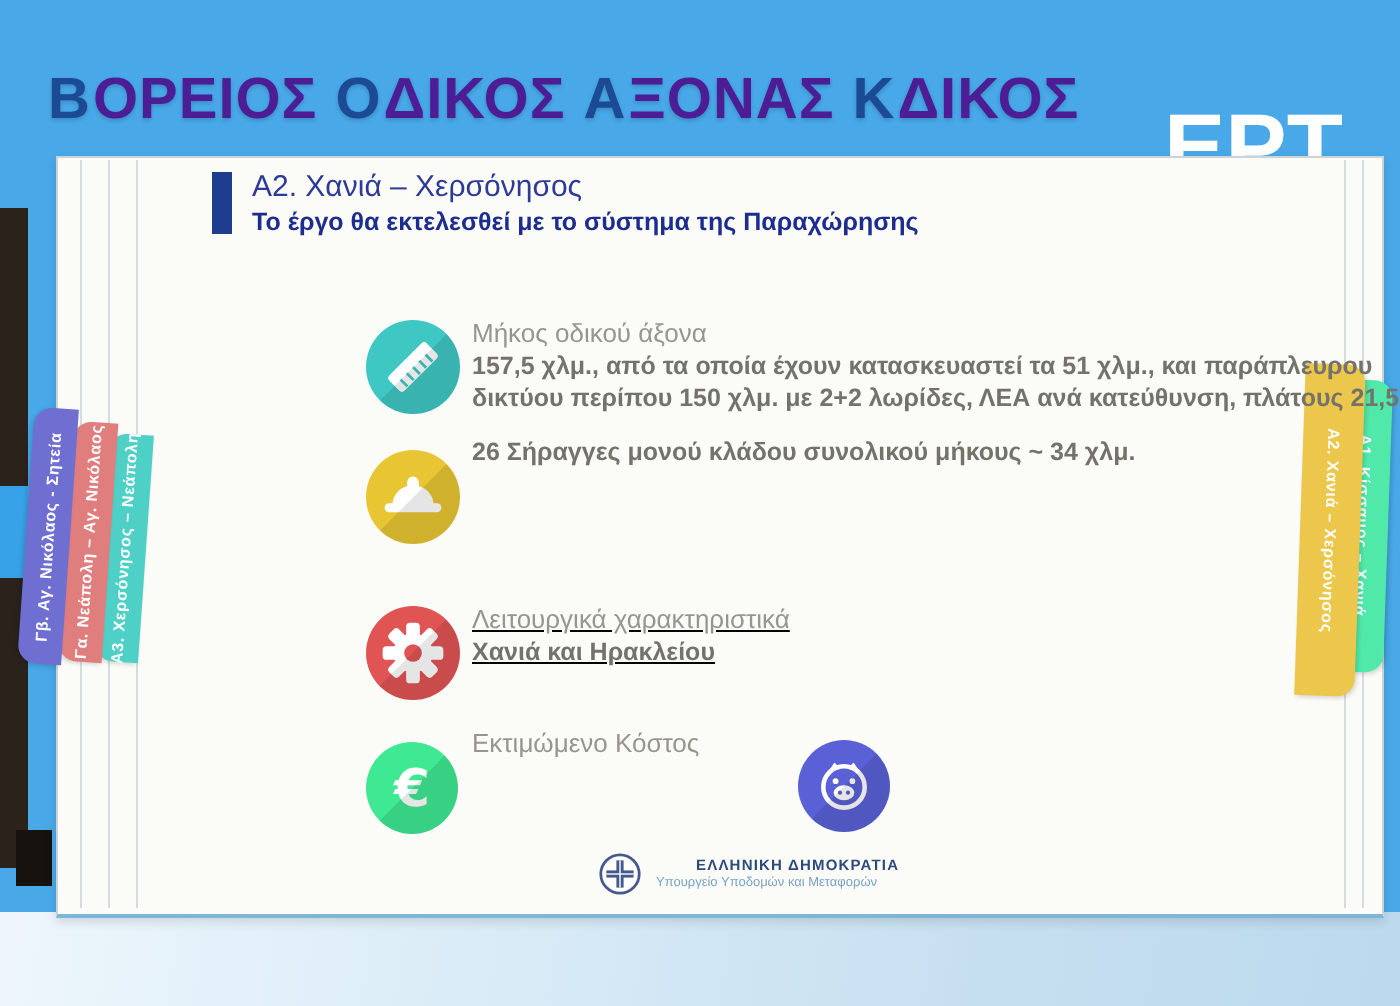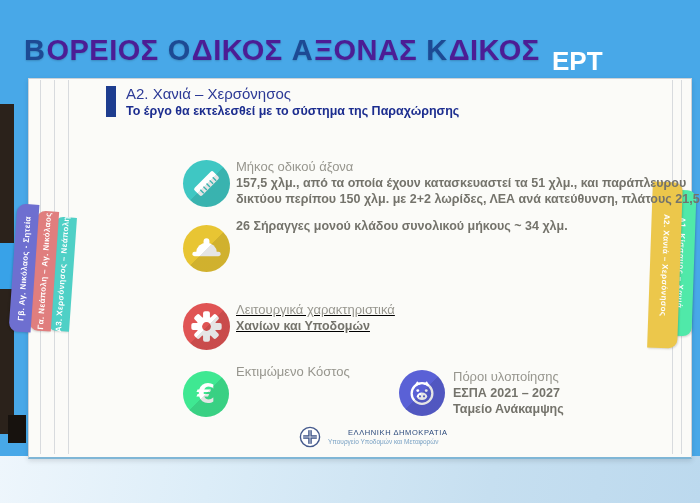--- a/index.html
+++ b/index.html
@@ -17,22 +17,22 @@
   .dark-block{position:absolute;left:8px;top:415px;width:18px;height:28px;background:#17120e;}
 
   
   .headline{position:absolute;left:24px;top:34px;font-size:29px;font-weight:bold;
     letter-spacing:.5px;white-space:nowrap;text-shadow:0 1px 2px rgba(0,0,0,.18);z-index:1;}
   .headline .w{color:#4c1d95;}
   .headline .n{color:#1d4a94;}
   .headline span{margin-right:1px;}
   .headline .gap{margin-right:9px;}
 
-  .ert{position:absolute;left:552px;top:46px;z-index:1;color:#fff;
-    font-size:26px;font-weight:800;letter-spacing:0;}
+  .ert{position:absolute;left:582px;top:46px;z-index:1;color:#fff;
+    font-size:46px;font-weight:800;letter-spacing:0;}
 
   
   .card-base{position:absolute;left:28px;top:78px;width:662px;height:378px;
     background:#fbfbf8;border:1px solid #cdd2d6;border-bottom:2px solid #7fb6d6;
     box-shadow:0 2px 5px rgba(0,0,0,.12);z-index:2;}
   .page-line{position:absolute;top:80px;height:374px;width:1px;background:#d8dbde;z-index:3;}
   .pl1{left:40px;} .pl2{left:54px;} .pl3{left:68px;} .pl4{left:672px;} .pl5{left:681px;}
 
   
   .tab{position:absolute;z-index:4;display:flex;align-items:center;justify-content:center;}
@@ -57,21 +57,21 @@
   .icon::after{content:"";position:absolute;inset:0;border-radius:50%;
     background:linear-gradient(135deg,rgba(0,0,0,0) 50%,rgba(0,0,0,.10) 50%);}
   .icon svg{position:relative;display:block;}
 
   .sec{position:absolute;left:236px;white-space:nowrap;}
   .sec-title{font-size:13px;color:#97968e;line-height:16px;}
   .sec-line{font-size:12.5px;font-weight:bold;color:#74736b;line-height:16px;}
 
   .ministry{position:absolute;left:299px;top:426px;display:flex;align-items:flex-start;}
   .ministry .mtext{margin-left:7px;padding-top:2px;}
-  .m1{font-size:7.5px;font-weight:normal;color:#2c4a7c;letter-spacing:.6px;line-height:9px;padding-left:20px;}
+  .m1{font-size:7.5px;font-weight:bold;color:#2c4a7c;letter-spacing:.6px;line-height:9px;padding-left:20px;}
   .m2{font-size:6.5px;color:#7aa2c4;line-height:9px;}
 </style>
 </head>
 <body>
 
 <div class="bottom-strip"></div>
 <div class="dark-strip"></div>
 <div class="blue-notch"></div>
 <div class="dark-block"></div>
 
@@ -147,21 +147,21 @@
         <rect x="20.5" y="8.5" width="7" height="31" rx="2" transform="rotate(45 24 24)"></rect>
         <rect x="20.5" y="8.5" width="7" height="31" rx="2" transform="rotate(90 24 24)"></rect>
         <rect x="20.5" y="8.5" width="7" height="31" rx="2" transform="rotate(135 24 24)"></rect>
         <circle cx="24" cy="24" r="10"></circle>
       </g>
       <circle cx="24" cy="24" r="4.5" fill="#e05454"></circle>
     </svg>
   </div>
   <div class="sec" style="top:302px;text-decoration:underline;">
     <div class="sec-title">Λειτουργικά χαρακτηριστικά</div>
-    <div class="sec-line">Χανίων και Υποδομών</div>
+    <div class="sec-line">Χανιά και Ηρακλείου</div>
   </div>
 
   <div class="icon" style="left:183px;top:371px;width:46px;height:46px;background:#3fe892;">
     <svg width="46" height="46" viewBox="0 0 48 48">
       <text x="24" y="33.5" text-anchor="middle" font-family="DejaVu Sans, sans-serif" font-size="27" font-weight="bold" fill="#ffffff">€</text>
     </svg>
   </div>
   <div class="sec" style="top:364px;">
     <div class="sec-title">Εκτιμώμενο Κόστος</div>
   </div>
@@ -171,25 +171,20 @@
       <circle cx="24" cy="24.5" r="10.8" fill="none" stroke="#ffffff" stroke-width="2.4"></circle>
       <path d="M15.5 17 L19 11.8 L22.3 15 Z" fill="#ffffff"></path>
       <path d="M32.5 17 L29 11.8 L25.7 15 Z" fill="#ffffff"></path>
       <circle cx="19.6" cy="21.5" r="1.5" fill="#ffffff"></circle>
       <circle cx="28.4" cy="21.5" r="1.5" fill="#ffffff"></circle>
       <ellipse cx="24" cy="27.5" rx="5.4" ry="3.9" fill="#ffffff"></ellipse>
       <circle cx="21.9" cy="27.5" r="1.1" fill="#5a61d6"></circle>
       <circle cx="26.1" cy="27.5" r="1.1" fill="#5a61d6"></circle>
     </svg>
   </div>
-  <div class="sec" style="left:453px;top:369px;">
-    <div class="sec-title">Πόροι υλοποίησης</div>
-    <div class="sec-line">ΕΣΠΑ 2021 – 2027</div>
-    <div class="sec-line">Ταμείο Ανάκαμψης</div>
-  </div>
 
   <div class="ministry">
     <span>
       <svg width="22" height="22" viewBox="0 0 22 22">
         <circle cx="11" cy="11" r="9.6" fill="#ffffff" stroke="#44598c" stroke-width="1.4"></circle>
         <rect x="9.2" y="4.2" width="3.6" height="13.6" fill="#44598c"></rect>
         <rect x="4.2" y="9.2" width="13.6" height="3.6" fill="#44598c"></rect>
         <line x1="11" y1="4.2" x2="11" y2="17.8" stroke="#ffffff" stroke-width="0.7"></line>
         <line x1="4.2" y1="11" x2="17.8" y2="11" stroke="#ffffff" stroke-width="0.7"></line>
       </svg>

